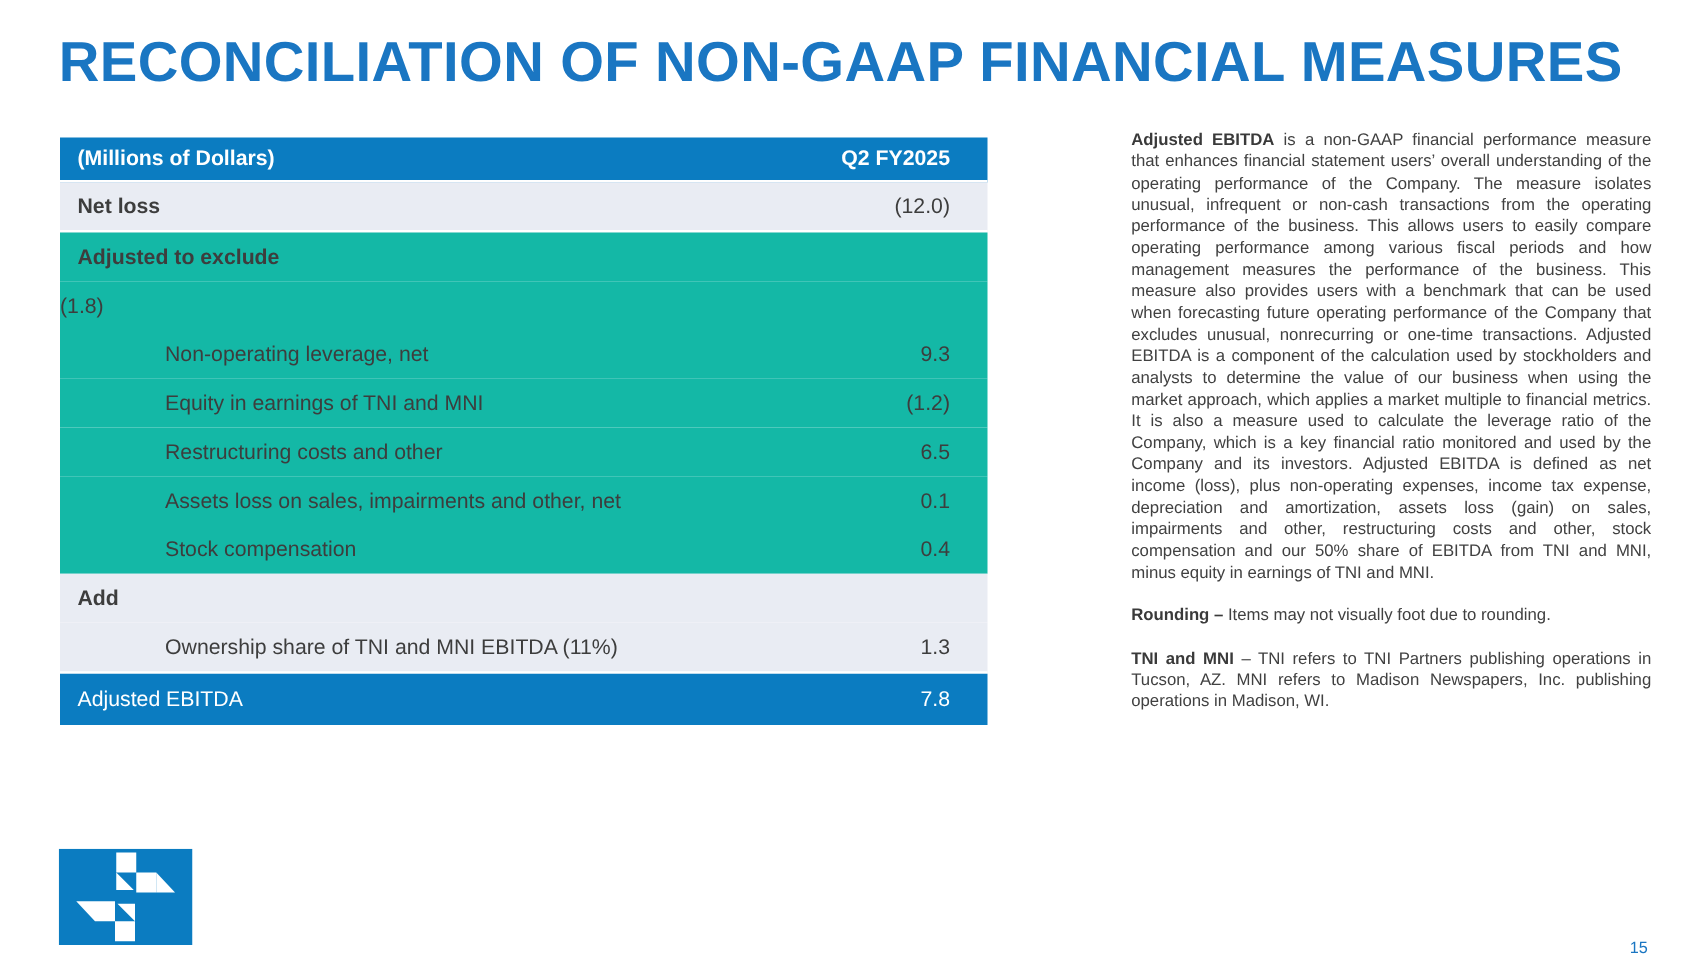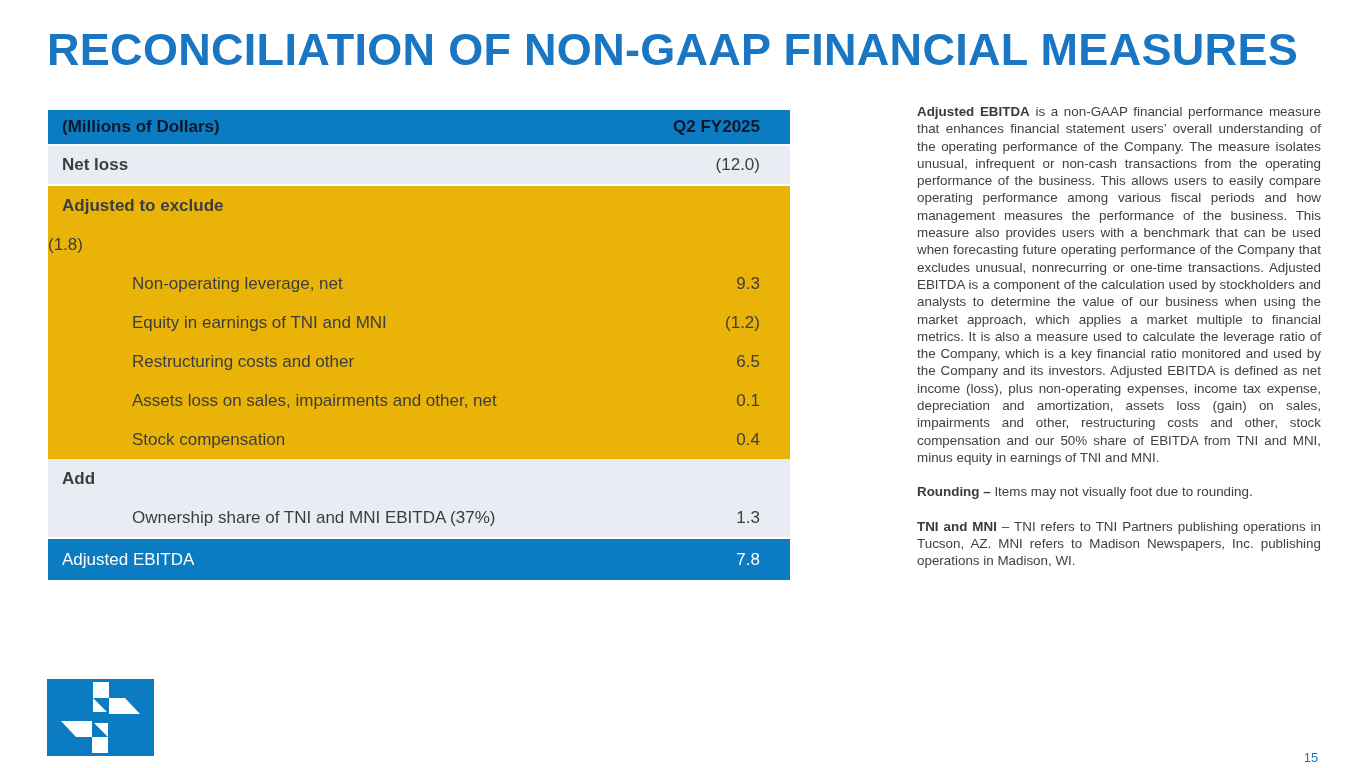--- a/index.html
+++ b/index.html
@@ -13,41 +13,41 @@
   .title{
     position:absolute;left:47px;top:24px;
     font-size:45px;font-weight:bold;color:#1a76c2;
     letter-spacing:0.3px;white-space:nowrap;
   }
 
   
   .fin-table{position:absolute;left:48px;top:110px;width:742px;}
   .trow{
     display:flex;justify-content:space-between;align-items:center;
-    font-size:17px;color:#3d3d3d;height:39px;background:#eab308;
+    font-size:17px;color:#3d3d3d;height:39px;background:#14b8a6;
   }
   .trow .lbl{padding-left:14px;white-space:nowrap;}
   .trow .val{padding-right:30px;white-space:nowrap;}
   .trow.indent .lbl{padding-left:84px;}
   .trow.bold .lbl{font-weight:bold;}
   .trow.head{
-    background:#0b7cc1;color:#0f172a;font-weight:bold;height:34px;
+    background:#0b7cc1;color:#ffffff;font-weight:bold;height:34px;
     border-bottom:2px solid #ffffff;
   }
   .trow.light{background:#e9ecf3;}
   .trow.netloss{height:38px;border-bottom:2px solid #ffffff;text-align:center;}
   .trow.preblue{border-bottom:2px solid #ffffff;}
   .trow.total{background:#0b7cc1;color:#ffffff;height:41px;}
 
   
   .notes{
     position:absolute;left:905px;top:103px;width:416px;
     font-size:13.4px;line-height:17.3px;color:#414141;text-align:justify;
   }
-  .notes p{margin:0 0 17px 12px;}
+  .notes p{margin:0 0 17px 0;}
   .notes b{color:#3a3a3a;}
 
   
   .logo{position:absolute;left:47px;top:679px;width:107px;height:77px;}
 
   
   .page-num{
     position:absolute;left:1296px;top:750px;width:30px;
     font-size:13px;color:#1a76c2;text-align:center;
   }
@@ -93,21 +93,21 @@
     </div>
     <div class="trow indent">
       <span class="lbl">Stock compensation</span>
       <span class="val">0.4</span>
     </div>
     <div class="trow light bold">
       <span class="lbl">Add</span>
       <span class="val"></span>
     </div>
     <div class="trow light indent preblue">
-      <span class="lbl">Ownership share of TNI and MNI EBITDA (37%)</span>
+      <span class="lbl">Ownership share of TNI and MNI EBITDA (11%)</span>
       <span class="val">1.3</span>
     </div>
     <div class="trow total">
       <span class="lbl">Adjusted EBITDA</span>
       <span class="val">7.8</span>
     </div>
   </div>
 
   <div class="notes">
     <p><b>Adjusted EBITDA</b> <span>is a non-GAAP financial performance measure that enhances financial statement users’ overall understanding of the operating performance of the Company. The measure isolates unusual, infrequent or non-cash transactions from the operating performance of the business. This allows users to easily compare operating performance among various fiscal periods and how management measures the performance of the business. This measure also provides users with a benchmark that can be used when forecasting future operating performance of the Company that excludes unusual, nonrecurring or one-time transactions. Adjusted EBITDA is a component of the calculation used by stockholders and analysts to determine the value of our business when using the market approach, which applies a market multiple to financial metrics. It is also a measure used to calculate the leverage ratio of the Company, which is a key financial ratio monitored and used by the Company and its investors. Adjusted EBITDA is defined as net income (loss), plus non-operating expenses, income tax expense, depreciation and amortization, assets loss (gain) on sales, impairments and other, restructuring costs and other, stock compensation and our 50% share of EBITDA from TNI and MNI, minus equity in earnings of TNI and MNI.</span></p>

